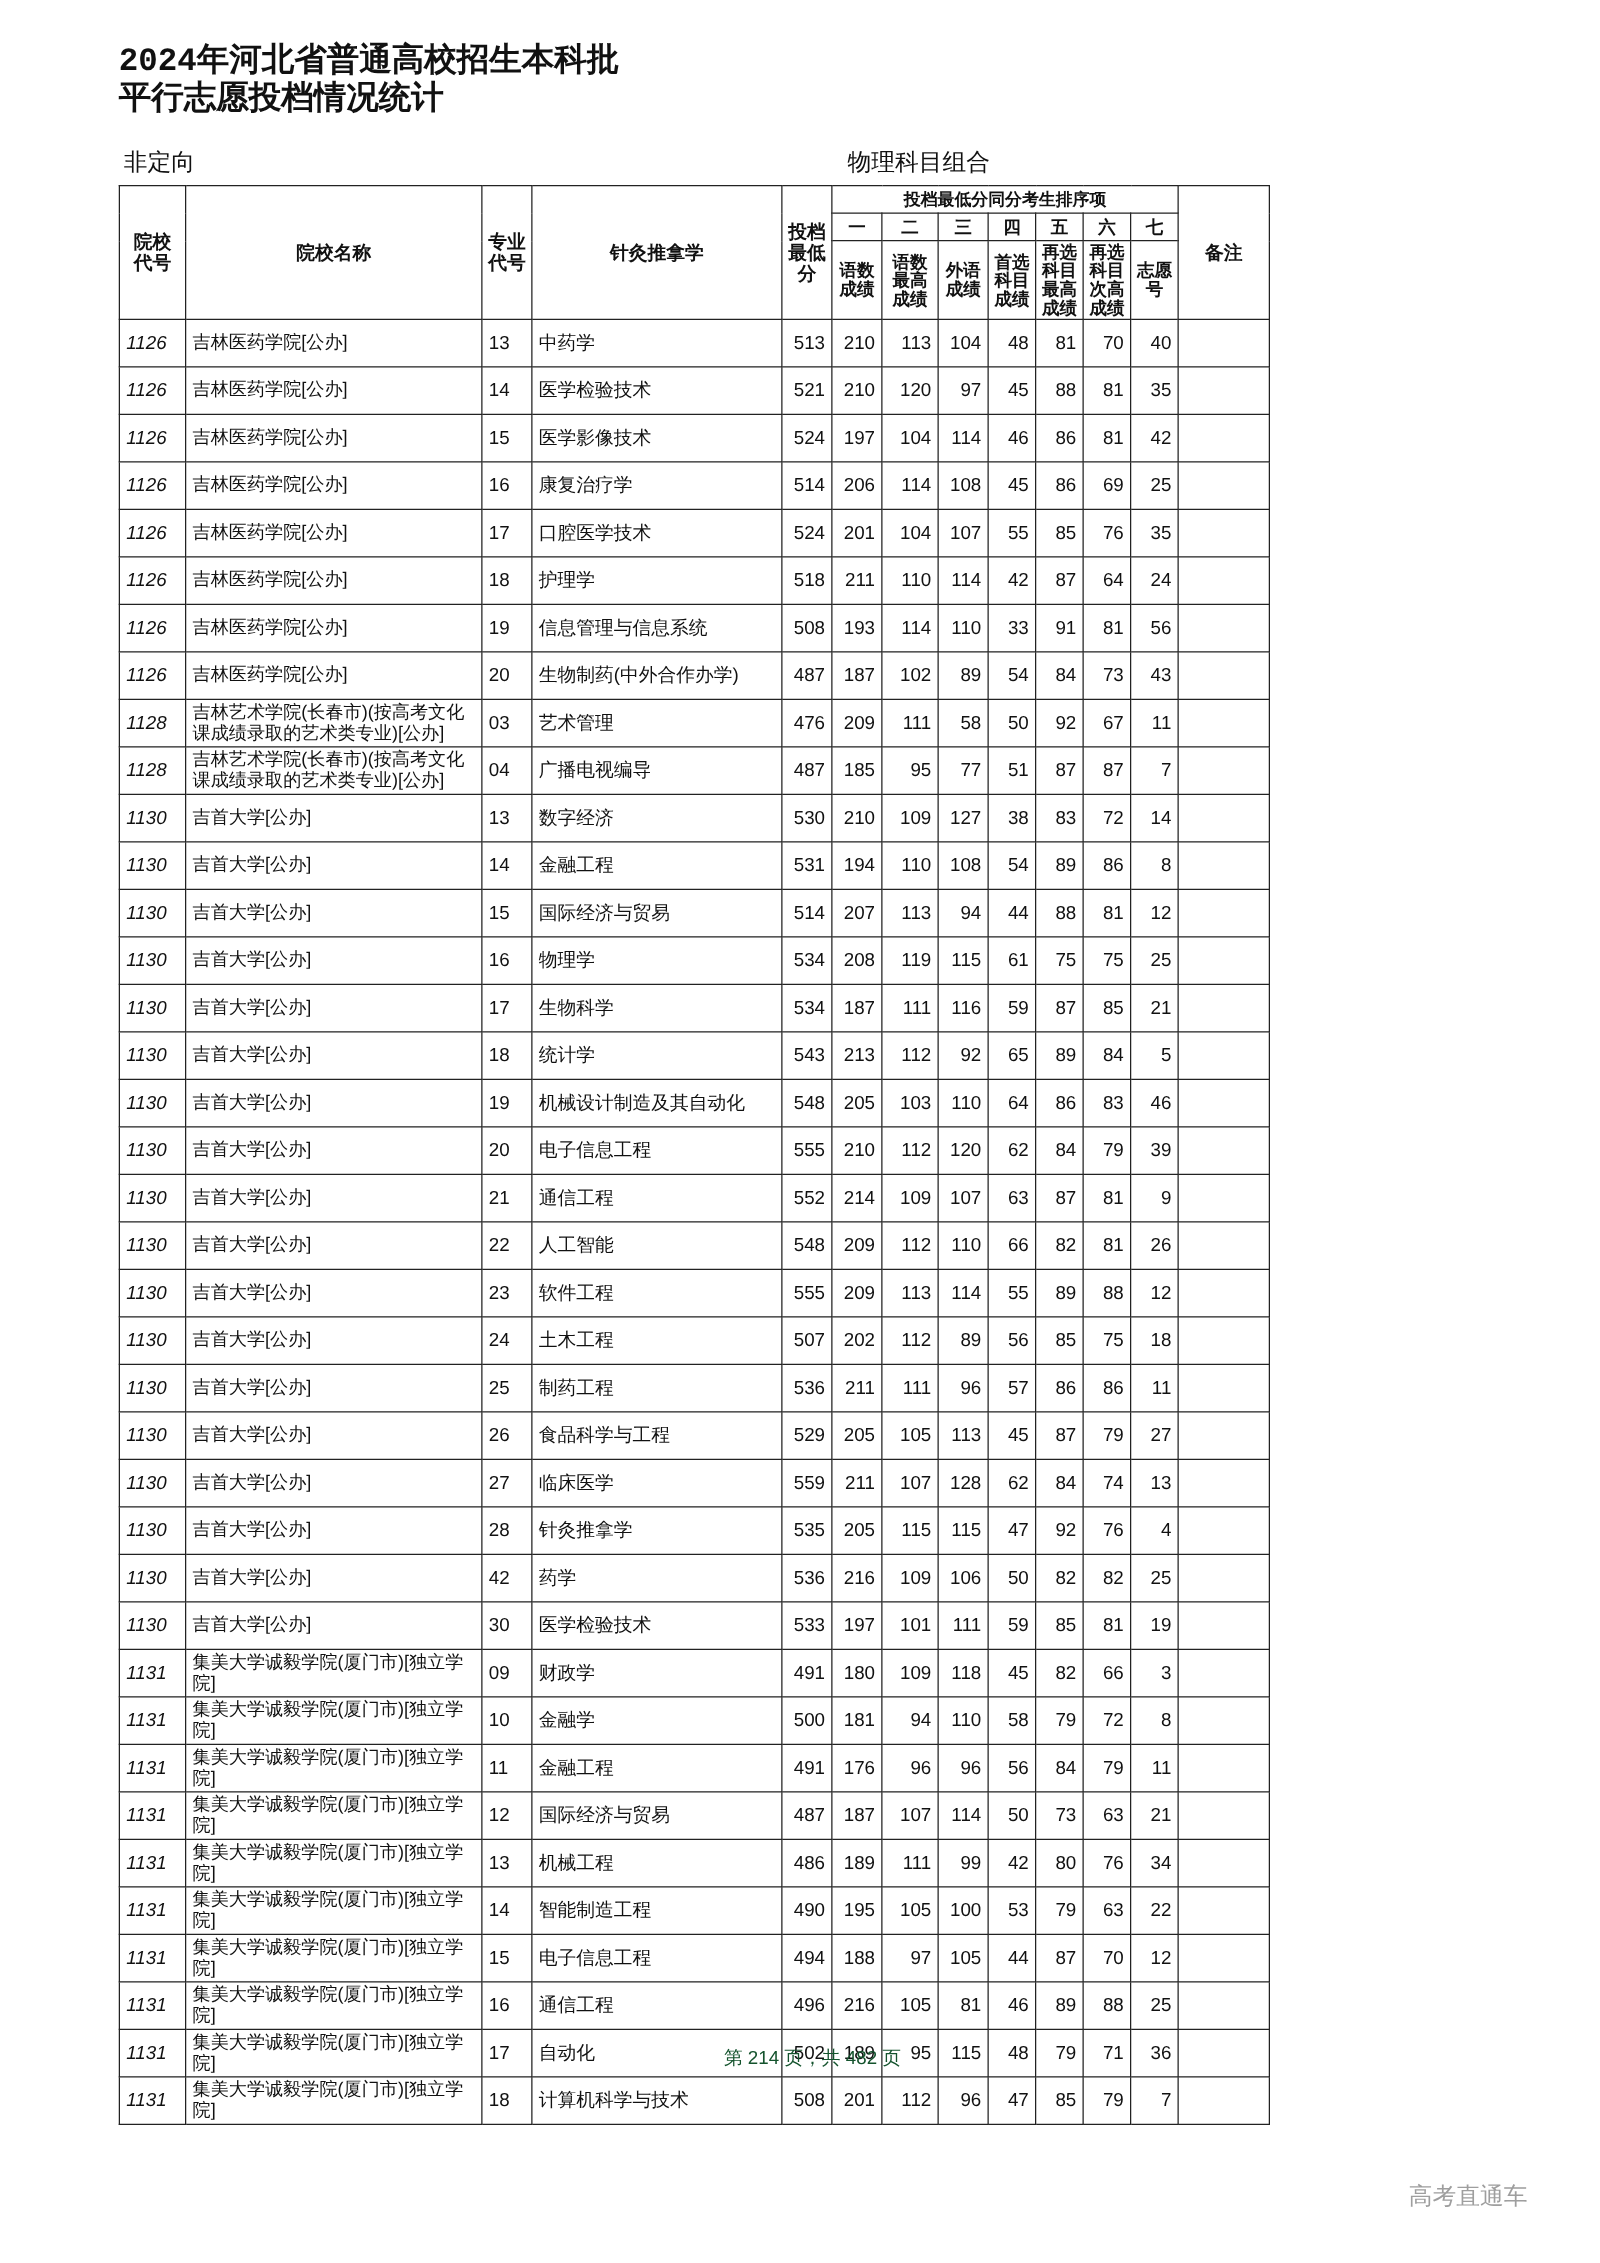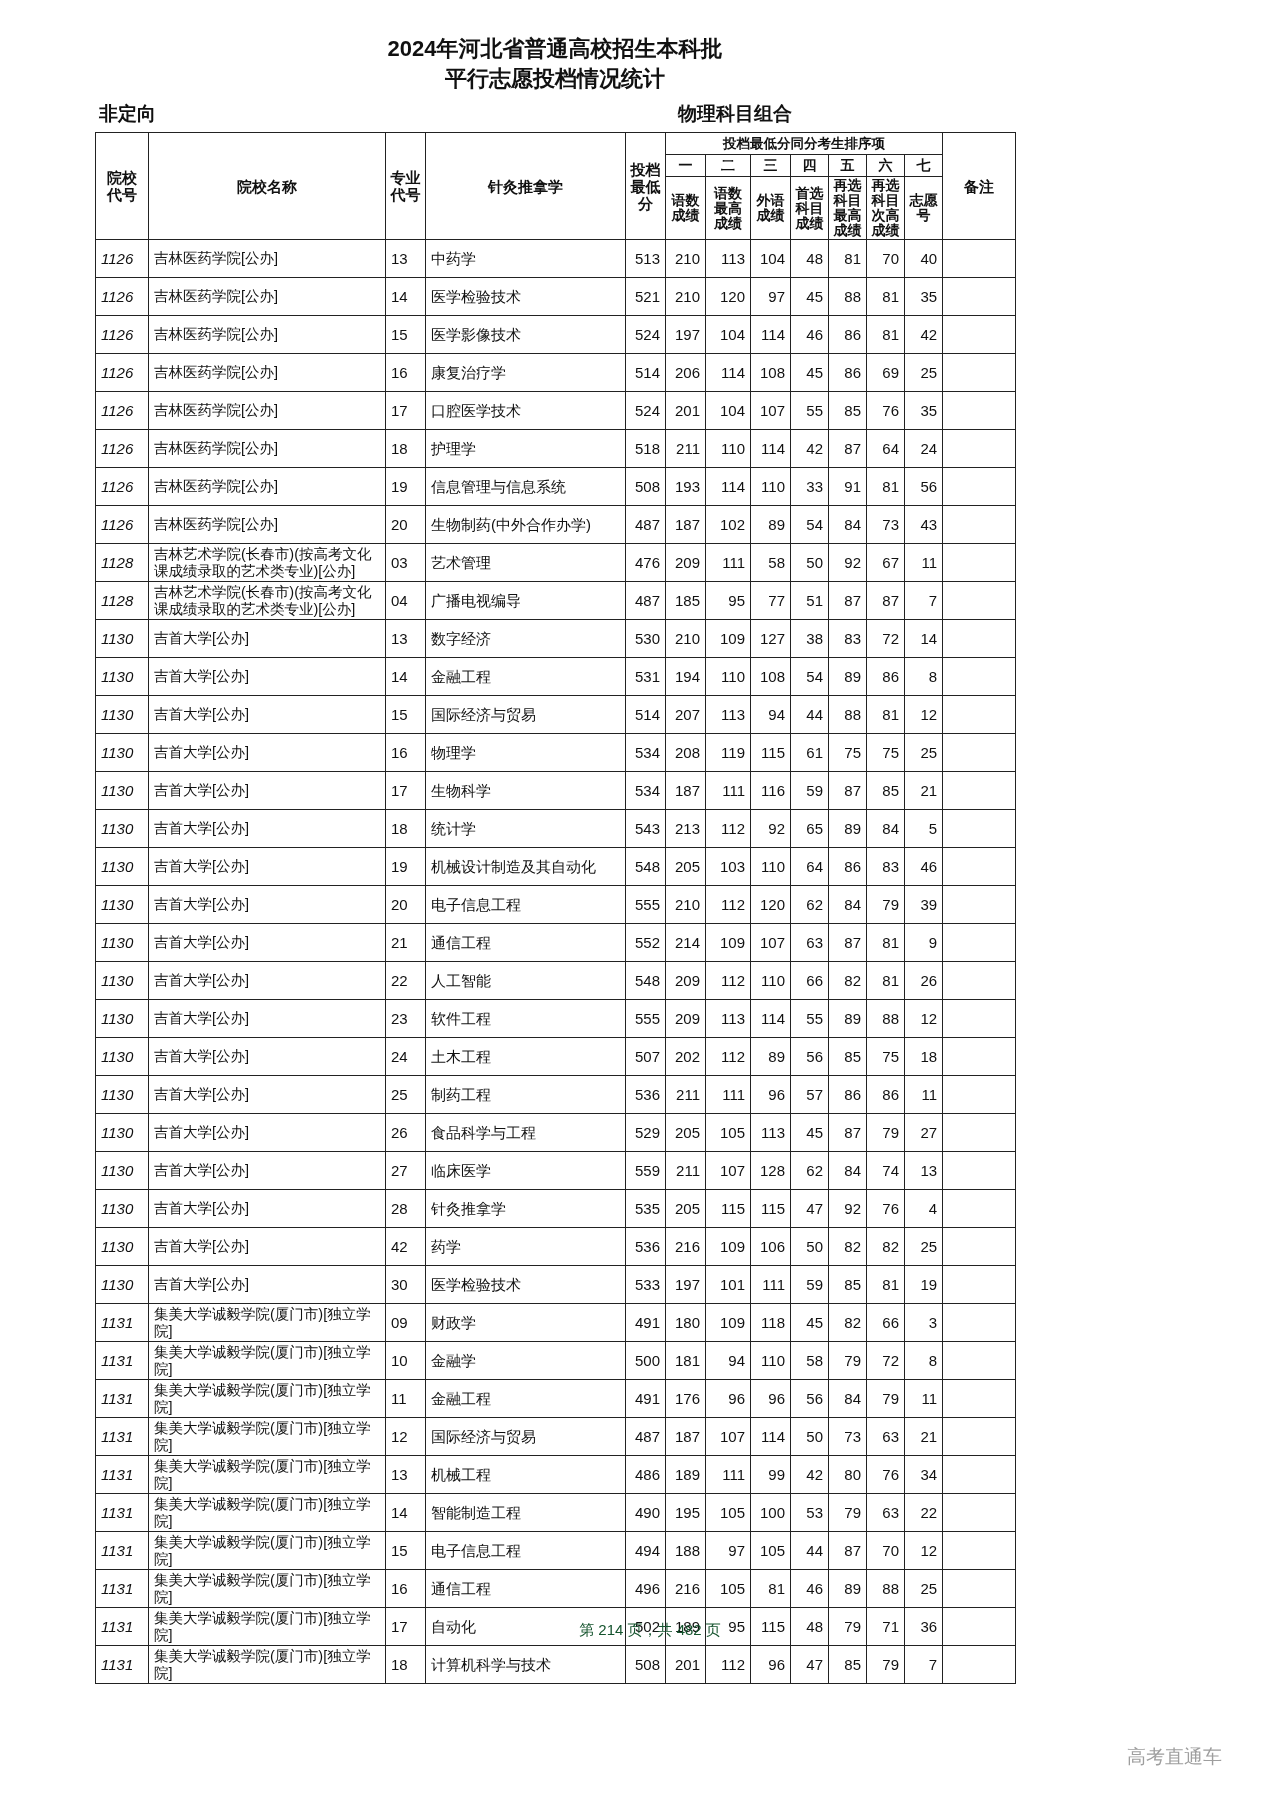--- a/index.html
+++ b/index.html
@@ -6,22 +6,22 @@
   html, body { margin: 0; padding: 0; }
   body {
     width: 1280px; height: 1810px;
     background: #ffffff;
     color: #111;
     font-family: "Liberation Sans", "DejaVu Sans", sans-serif;
     position: relative;
     overflow: hidden;
   }
   .content { position: absolute; left: 95px; top: 34px; width: 920px; }
-  .title { text-align: center; font-size: 22px; font-weight: bold; line-height: 30px; }
-  .subhead { position: relative; height: 30px; margin-top: 4px; font-size: 19px; font-weight: bold; }
+  .title { text-align: left; font-size: 26px; font-weight: bold; line-height: 30px; font-family: Liberation Mono, monospace; }
+  .subhead { position: relative; height: 30px; margin-top: 20px; font-size: 19px; font-weight: normal; }
   .subhead .left-label { position: absolute; left: 4px; top: 3px; }
   .subhead .mid-label { position: absolute; left: 583px; top: 3px; }
   table.main {
     width: 920px; border-collapse: collapse; table-layout: fixed;
     margin-top: 4px;
   }
   table.main th, table.main td {
     border: 1px solid #222;
     vertical-align: middle;
     overflow: hidden;

